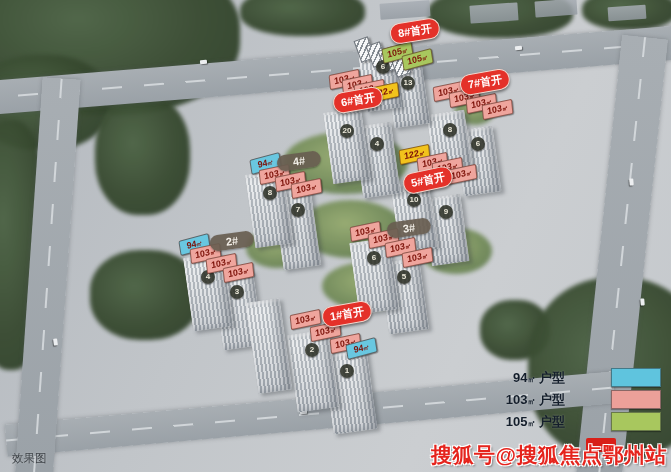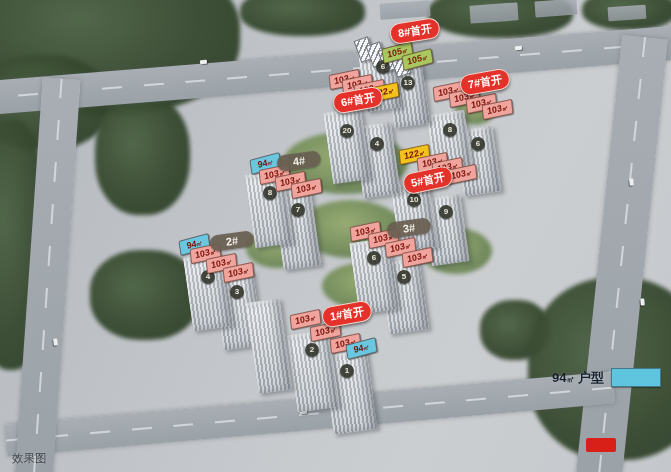--- a/index.html
+++ b/index.html
@@ -33,21 +33,21 @@
   .tag{position:absolute;width:29px;height:13px;margin:-7px 0 0 -15px;line-height:13px;text-align:center;
     font-weight:bold;font-size:9px;color:#7c1209;border:1px solid rgba(70,25,15,.55);
     border-radius:2px;box-shadow:1px 1px 1px rgba(0,0,0,.35);white-space:nowrap;}
   .tag .u{font-size:6px;}
   .banner{position:absolute;white-space:nowrap;font-weight:bold;font-size:11px;}
   .banner.red{background:#e43129;color:#fff;border:1.5px solid #f3d7cd;border-radius:10px;
     padding:2px 7px;box-shadow:0 2px 3px rgba(0,0,0,.45);}
   .banner.brown{background:rgba(104,93,80,.92);color:#f2eee7;border-radius:9px;
     padding:2px 16px;box-shadow:0 1px 2px rgba(0,0,0,.35);}
   #legend{position:absolute;right:10px;top:369px;width:160px;}
-  .lrow{display:flex;align-items:center;justify-content:flex-end;margin-bottom:5px;height:17px;}
+  .lrow{display:flex;align-items:center;justify-content:flex-end;margin-bottom:5px;height:17px;gap:39px;}
   .llabel{font-weight:bold;font-size:13px;color:#141e2b;margin-right:7px;
     text-shadow:0 0 2px rgba(255,255,255,.3);white-space:nowrap;}
   .llabel .lsuf{font-size:8px;}
   .lswatch{width:48px;height:17px;border:1px solid rgba(40,45,50,.5);box-shadow:0 1px 1px rgba(0,0,0,.3);}
   #caption{position:absolute;left:12px;top:451px;font-size:11.5px;color:#3c4146;
     text-shadow:0 0 2px rgba(255,255,255,.4);}
   #wm-chip{position:absolute;left:586px;top:438px;width:30px;height:14px;background:#d81f18;border-radius:2px;}
   #watermark{position:absolute;right:4px;top:441px;font-size:21px;font-weight:bold;color:#e5241d;
     letter-spacing:.5px;white-space:nowrap;
     text-shadow:-1px -1px 0 #fff,1px -1px 0 #fff,-1px 1px 0 #fff,1px 1px 0 #fff,2px 2px 2px rgba(0,0,0,.35);}
@@ -184,17 +184,26 @@
       <div class="banner brown" style="left: 299px; top: 161px; transform: translate(-50%, -50%) rotate(-8deg);">4#</div>
       <div class="banner brown" style="left: 232px; top: 241px; transform: translate(-50%, -50%) rotate(-8deg);">2#</div>
       <div class="banner brown" style="left: 409px; top: 228px; transform: translate(-50%, -50%) rotate(-8deg);">3#</div>
     </div>
 
   <div id="legend">
       <div class="lrow">
         <span class="llabel"><span>94</span><span class="lsuf">㎡</span><span> 户型</span></span>
         <span class="lswatch" style="background: rgb(95, 196, 222);"></span>
       </div>
+      <div class="lrow">
+        <span class="llabel"><span>103</span><span class="lsuf">㎡</span><span> 户型</span></span>
+        <span class="lswatch" style="background: rgb(236, 160, 153);"></span>
+      </div>
+      <div class="lrow">
+        <span class="llabel"><span>105</span><span class="lsuf">㎡</span><span> 户型</span></span>
+        <span class="lswatch" style="background: rgb(168, 199, 94);"></span>
+      </div>
     </div>
 
   <div id="caption">效果图</div>
   <div id="wm-chip"></div>
+  <div id="watermark">搜狐号@搜狐焦点鄂州站</div>
 </div>
 
 </body></html>

